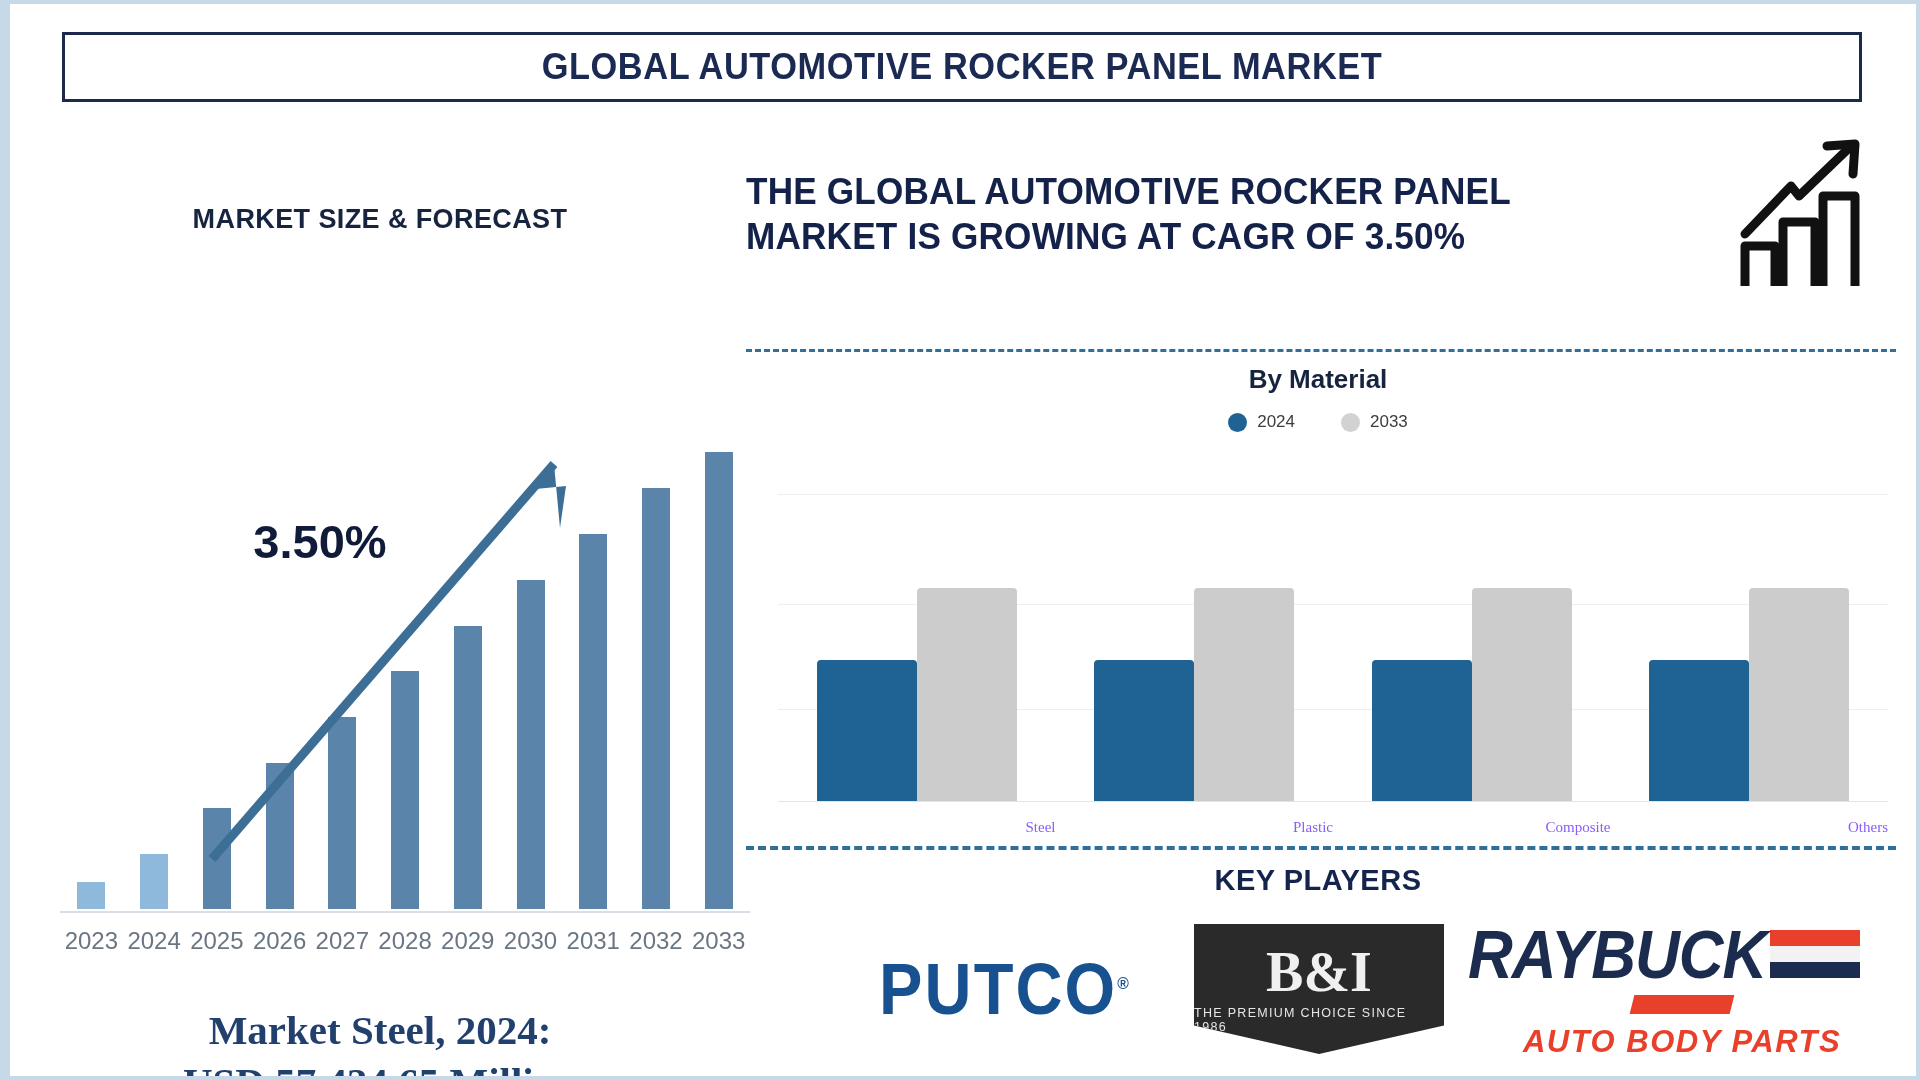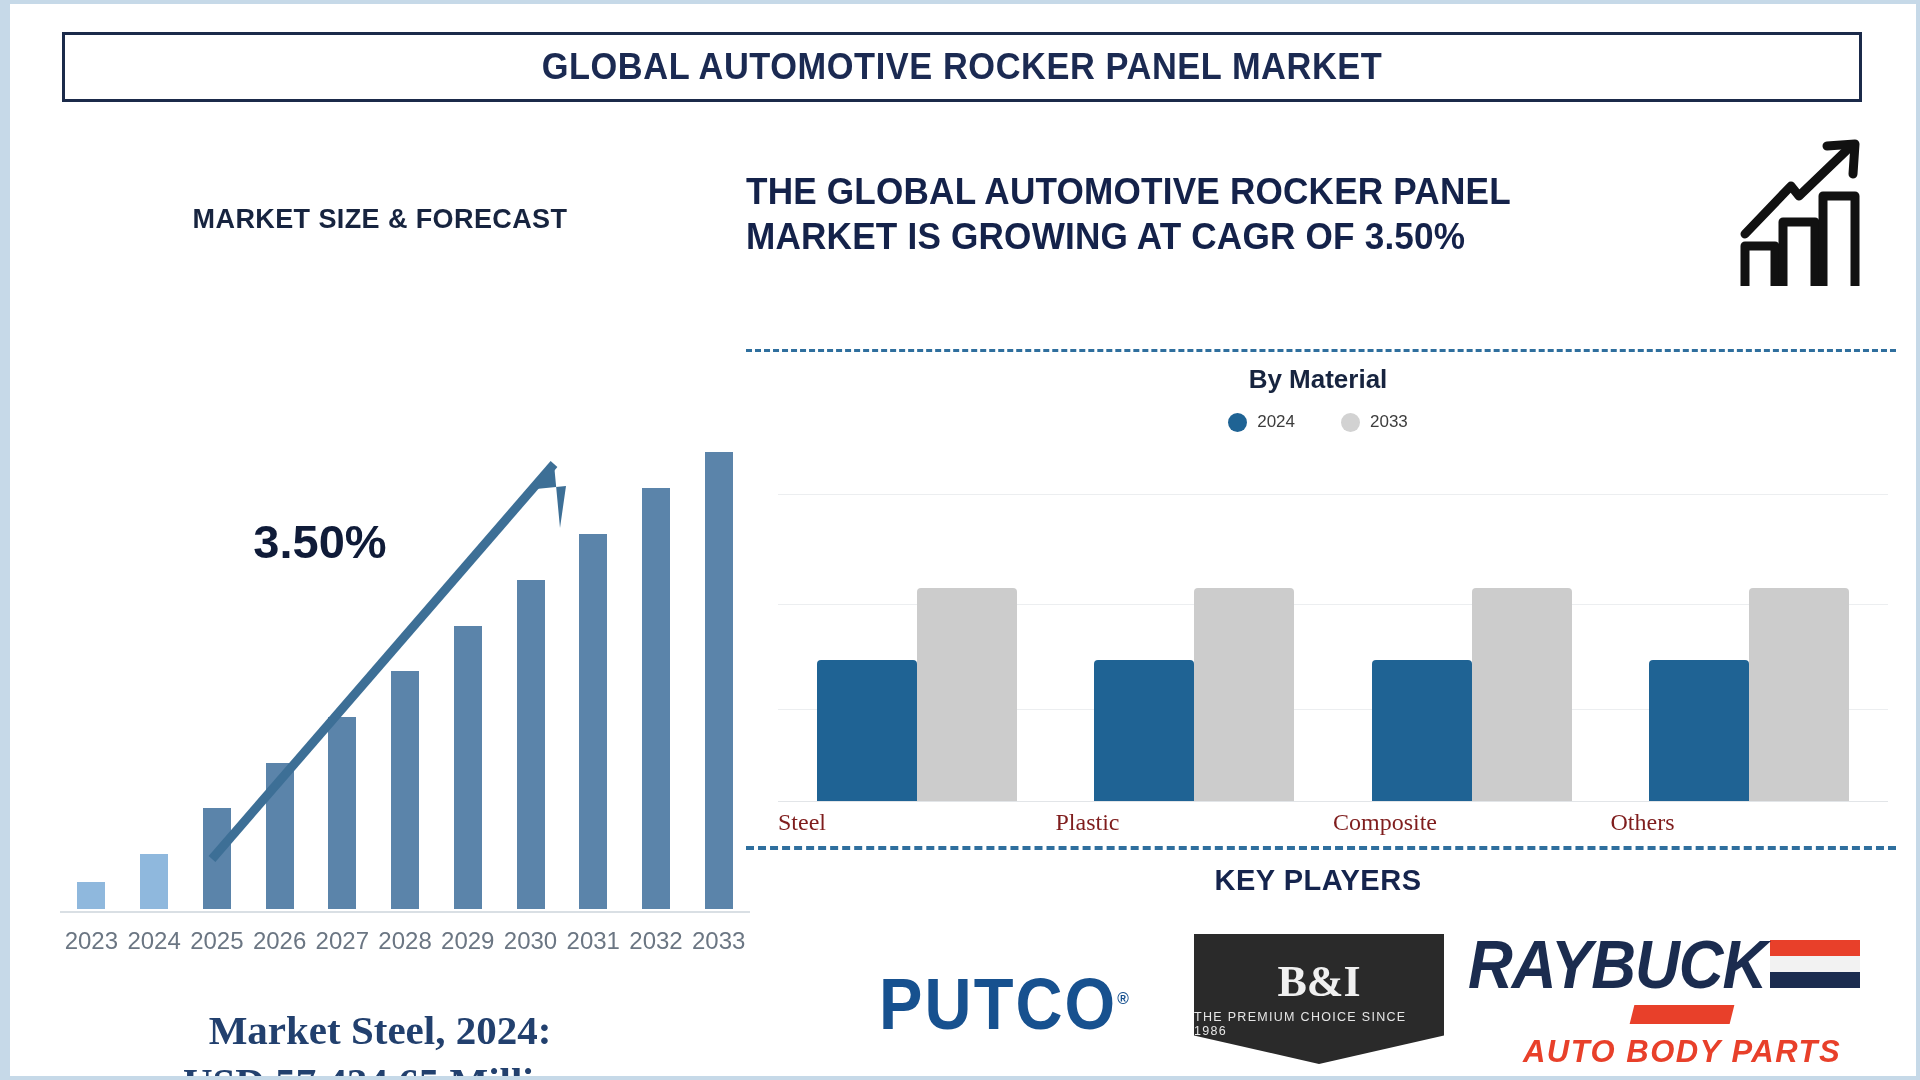--- a/index.html
+++ b/index.html
@@ -81,40 +81,40 @@
   .mchart{ position:absolute; left:40px; top:330px; width:1110px; height:390px; }
   .grid{ position:absolute; left:0; right:0; height:1px; background:#eceef0; }
   .mplot{ position:absolute; left:0; bottom:42px; width:1110px; height:330px;
           display:flex; align-items:flex-end; }
   .mgroup{ flex:1; display:flex; align-items:flex-end; justify-content:center; gap:0; height:100%; }
   .mbar{ width:100px; border-radius:4px 4px 0 0; }
   .mbar.b24{ background:#1f6394; }
   .mbar.b33{ background:#cccccc; }
   .mbaseline{ position:absolute; left:0; bottom:42px; width:1110px; height:1px; background:#e2e5e8; }
   .mlabels{ position:absolute; left:0; bottom:8px; width:1110px; display:flex; }
-  .mlab{ flex:1; text-align:left; font-size:24px; color:#7f1d1d;
+  .mlab{ flex:1; text-align:right; font-size:15px; color:#8b5cf6;
          font-family:"Liberation Serif", serif; }
 
   
   .kp-title{ position:absolute; left:0; top:740px; width:1160px; text-align:center;
              font-weight:bold; font-size:29px; color:#15244d; letter-spacing:.5px; }
   .logos{ position:absolute; left:0; top:790px; width:1160px; height:150px;
-          display:flex; align-items:flex-end; justify-content:flex-end; gap:24px; padding-right:10px; }
+          display:flex; align-items:center; justify-content:flex-end; gap:24px; padding-right:10px; }
 
   
   .logo-putco{ width:330px; height:120px; display:flex; align-items:center; justify-content:center; }
   .putco-word{ font-family:"Liberation Sans", sans-serif; font-weight:bold; font-size:62px;
                color:#17518f; letter-spacing:2px; transform:scaleY(1.15) scaleX(1.05); }
   .putco-reg{ font-size:15px; vertical-align:super; }
 
   
   .logo-bi{ width:250px; height:130px; background:#2a2a2a; position:relative;
             display:flex; flex-direction:column; align-items:center; justify-content:center;
             clip-path:polygon(0 0,100% 0,100% 78%,50% 100%,0 78%); }
-  .bi-main{ font-family:"Liberation Serif", serif; font-weight:bold; font-size:44px;
+  .bi-main{ font-family:"Liberation Serif", serif; font-weight:bold; font-size:56px;
             color:#f0f0f0; line-height:1; }
   .bi-sub{ font-size:12.5px; color:#e6e6e6; letter-spacing:1.3px; margin-top:6px;
            font-family:"Liberation Sans", sans-serif; }
 
   
   .logo-ray{ width:420px; height:130px; position:relative; display:flex;
              flex-direction:column; justify-content:center; }
   .ray-top{ display:flex; align-items:center; }
   .ray-word{ font-family:"Liberation Sans", sans-serif; font-weight:bold; font-size:62px;
              color:#1b2c4f; font-style:italic; letter-spacing:-1px; transform:scaleY(1.12); }

